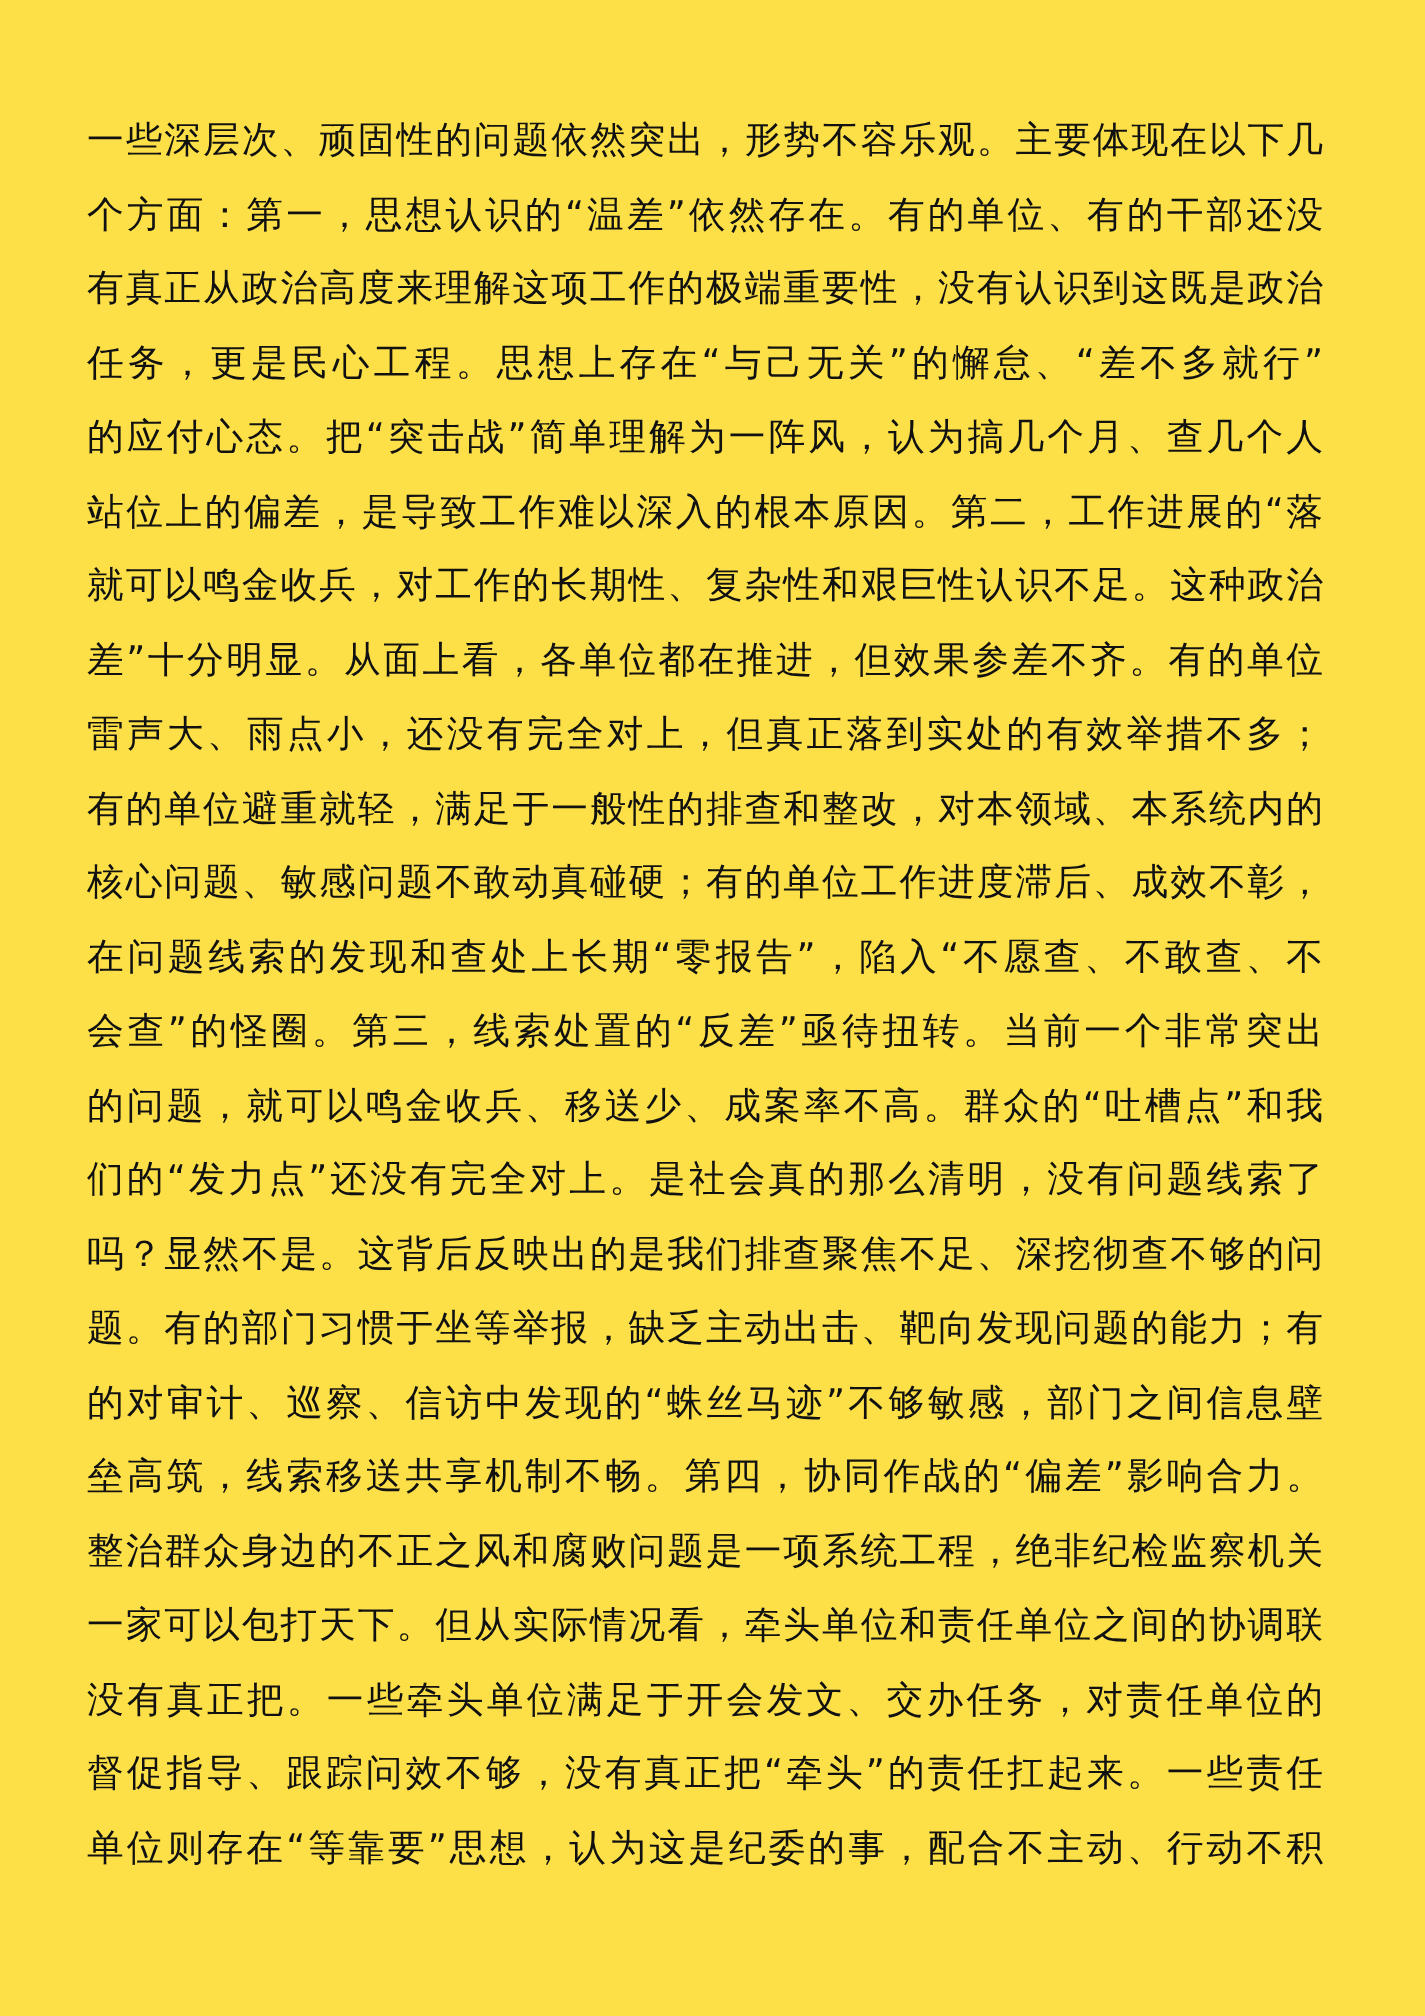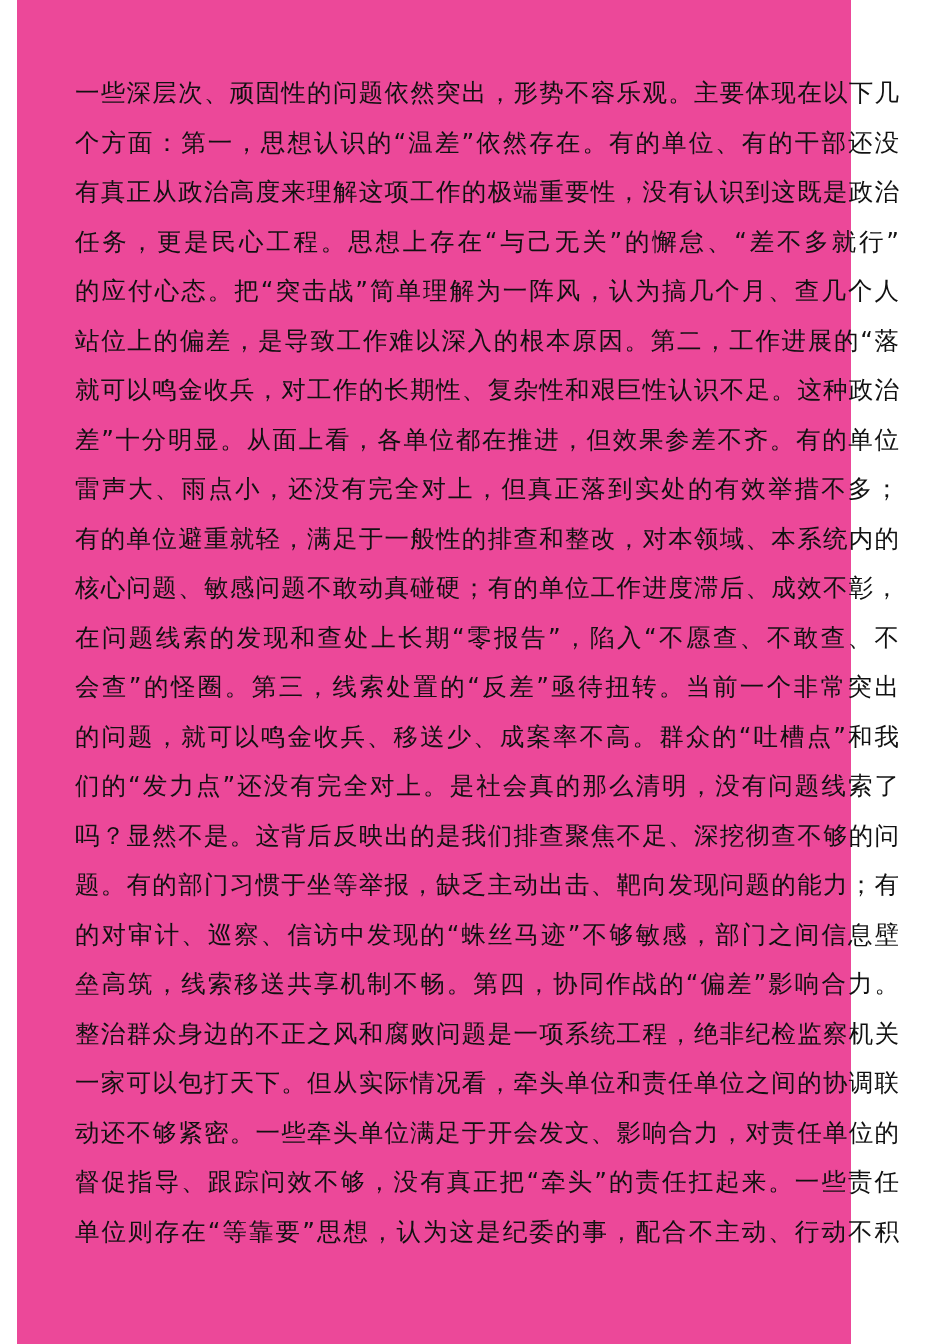--- a/index.html
+++ b/index.html
@@ -10,25 +10,25 @@
     body {
       width: 950px;
       height: 1344px;
       position: relative;
       overflow: hidden;
       font-family: "DejaVu Sans", "Liberation Sans", sans-serif;
       color: #111111;
     }
     .page {
       position: absolute;
-      left: 17px;
+      left: 0;
       top: 0;
-      width: 834px;
+      width: 950px;
       height: 1344px;
-      background: #ec4899;
+      background: #fde047;
     }
     .text-body {
       position: absolute;
       left: 58px;
       top: 68px;
       width: 824px;
     }
     .line {
       display: block;
       height: 49.5px;
@@ -60,17 +60,17 @@
     <span class="line">在问题线索的发现和查处上长期“零报告”，陷入“不愿查、不敢查、不</span>
     <span class="line">会查”的怪圈。第三，线索处置的“反差”亟待扭转。当前一个非常突出</span>
     <span class="line">的问题，就可以鸣金收兵、移送少、成案率不高。群众的“吐槽点”和我</span>
     <span class="line">们的“发力点”还没有完全对上。是社会真的那么清明，没有问题线索了</span>
     <span class="line">吗？显然不是。这背后反映出的是我们排查聚焦不足、深挖彻查不够的问</span>
     <span class="line">题。有的部门习惯于坐等举报，缺乏主动出击、靶向发现问题的能力；有</span>
     <span class="line">的对审计、巡察、信访中发现的“蛛丝马迹”不够敏感，部门之间信息壁</span>
     <span class="line">垒高筑，线索移送共享机制不畅。第四，协同作战的“偏差”影响合力。</span>
     <span class="line">整治群众身边的不正之风和腐败问题是一项系统工程，绝非纪检监察机关</span>
     <span class="line">一家可以包打天下。但从实际情况看，牵头单位和责任单位之间的协调联</span>
-    <span class="line">动还不够紧密。一些牵头单位满足于开会发文、影响合力，对责任单位的</span>
+    <span class="line">没有真正把。一些牵头单位满足于开会发文、交办任务，对责任单位的</span>
     <span class="line">督促指导、跟踪问效不够，没有真正把“牵头”的责任扛起来。一些责任</span>
     <span class="line">单位则存在“等靠要”思想，认为这是纪委的事，配合不主动、行动不积</span>
   </div>
 </div>
 
 </body></html>

